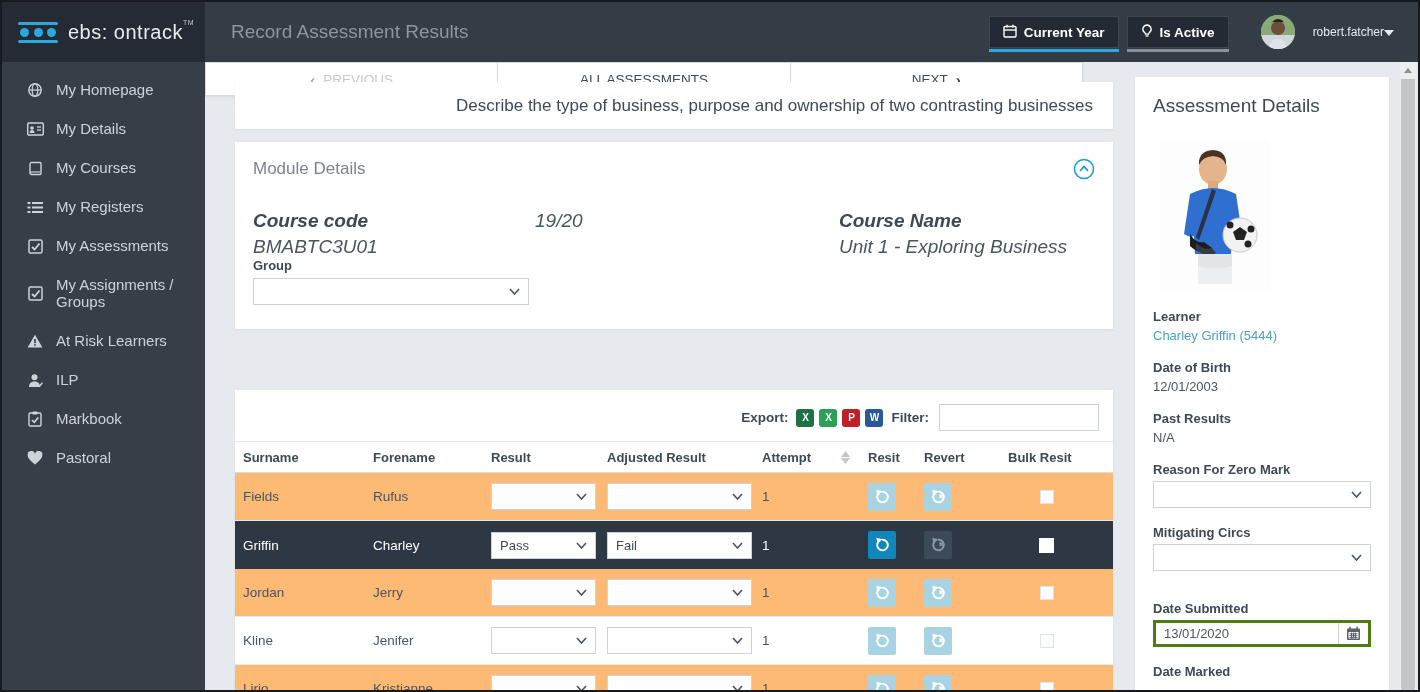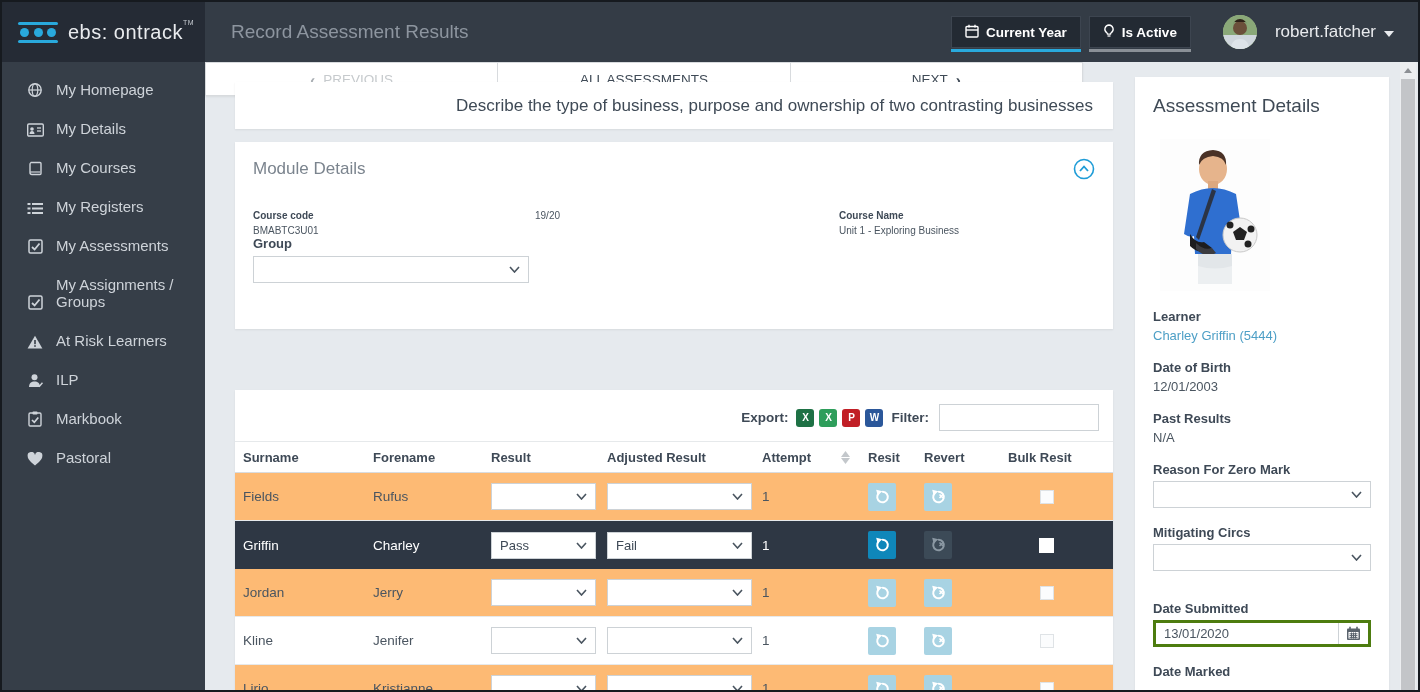--- a/index.html
+++ b/index.html
@@ -15,38 +15,38 @@
   .logo-dot { width:9px; height:9px; border-radius:50%; background:#29a9dc; }
   .logo-text { color:#e9ebee; font-size:20px; letter-spacing:0.5px; white-space:nowrap; }
   .logo-text .tm { font-size:7px; vertical-align:top; position:relative; top:-2px; color:#c6cbd1; }
   .page-title { color:#8d959f; font-size:19px; margin-left:26px; flex:1; }
   .header-right { display:flex; align-items:center; gap:8px; padding-right:24px; }
   .hdr-btn { position:relative; background:#232a33; border:1px solid #3d4550; color:#fff; font-size:13.5px; font-weight:bold; height:32px; display:flex; align-items:center; gap:7px; padding:0 13px; cursor:pointer; }
   .hdr-btn .under { position:absolute; left:-1px; right:-1px; bottom:-5px; height:3px; }
   .hdr-btn.active .under { background:#29a9dc; }
   .hdr-btn.inactive .under { background:#8a9097; }
   .avatar { width:34px; height:34px; border-radius:50%; overflow:hidden; margin-left:24px; flex-shrink:0; background:#9db48a; }
-  .user-name { color:#e9ebee; font-size:17px; margin-left:10px; display:flex; align-items:flex-start; gap:8px; cursor:pointer; }
+  .user-name { color:#e9ebee; font-size:12px; margin-left:10px; display:flex; align-items:flex-start; cursor:pointer; }
 
   
   .sidebar { position:absolute; top:60px; left:0; width:203px; bottom:0; background:#363e48; padding-top:8px; }
-  .nav-item { display:flex; gap:12px; padding:11px 10px 11px 24px; color:#ced3d9; font-size:15px; cursor:pointer; align-items:flex-end; }
+  .nav-item { display:flex; gap:12px; padding:11px 10px 11px 24px; color:#ced3d9; font-size:15px; cursor:pointer; align-items:center; }
   .nav-icon { width:18px; flex-shrink:0; display:flex; justify-content:center; margin-top:1px; }
   .nav-icon svg { display:block; }
 
   
   .content { position:absolute; top:60px; left:203px; right:0; bottom:0; background:#e6eaee; }
   .card { position:absolute; background:#fff; box-shadow:0 1px 2px rgba(0,0,0,0.07); }
   .card-title-bar { left:30px; top:20px; width:878px; height:47px; display:flex; align-items:center; padding:0 20px; font-size:17px; color:#3f4a56;justify-content:flex-end; }
   .card-module { left:30px; top:80px; width:878px; height:187px; padding:16px 18px; }
   .module-head { display:flex; justify-content:space-between; align-items:center; }
   .module-title { color:#7b848e; font-size:17px; }
   .collapse-btn { cursor:pointer; line-height:0; }
   .module-fields { display:flex; margin-top:30px; }
-  .mf { font-size:10px; }
+  .mf { font-size:19px;font-style:italic; }
   .mf-1 { width:282px; } .mf-2 { width:304px; } .mf-3 { flex:1; }
   .mf .lbl { font-weight:bold; color:#3e4956; margin-bottom:4px; }
   .mf .val { color:#4a5560; }
   .group-row { font-size:13px; }
   .group-row .lbl { font-weight:bold; color:#3e4956; margin-bottom:5px; }
 
   .fselect { background:#fff; border:1px solid #cdd2d6; height:27px; display:flex; align-items:center; justify-content:space-between; padding:0 8px; font-size:13px; color:#3e4956; cursor:pointer; }
   .fselect.w-group { width:276px; }
   .fselect .chev { line-height:0; }
 

